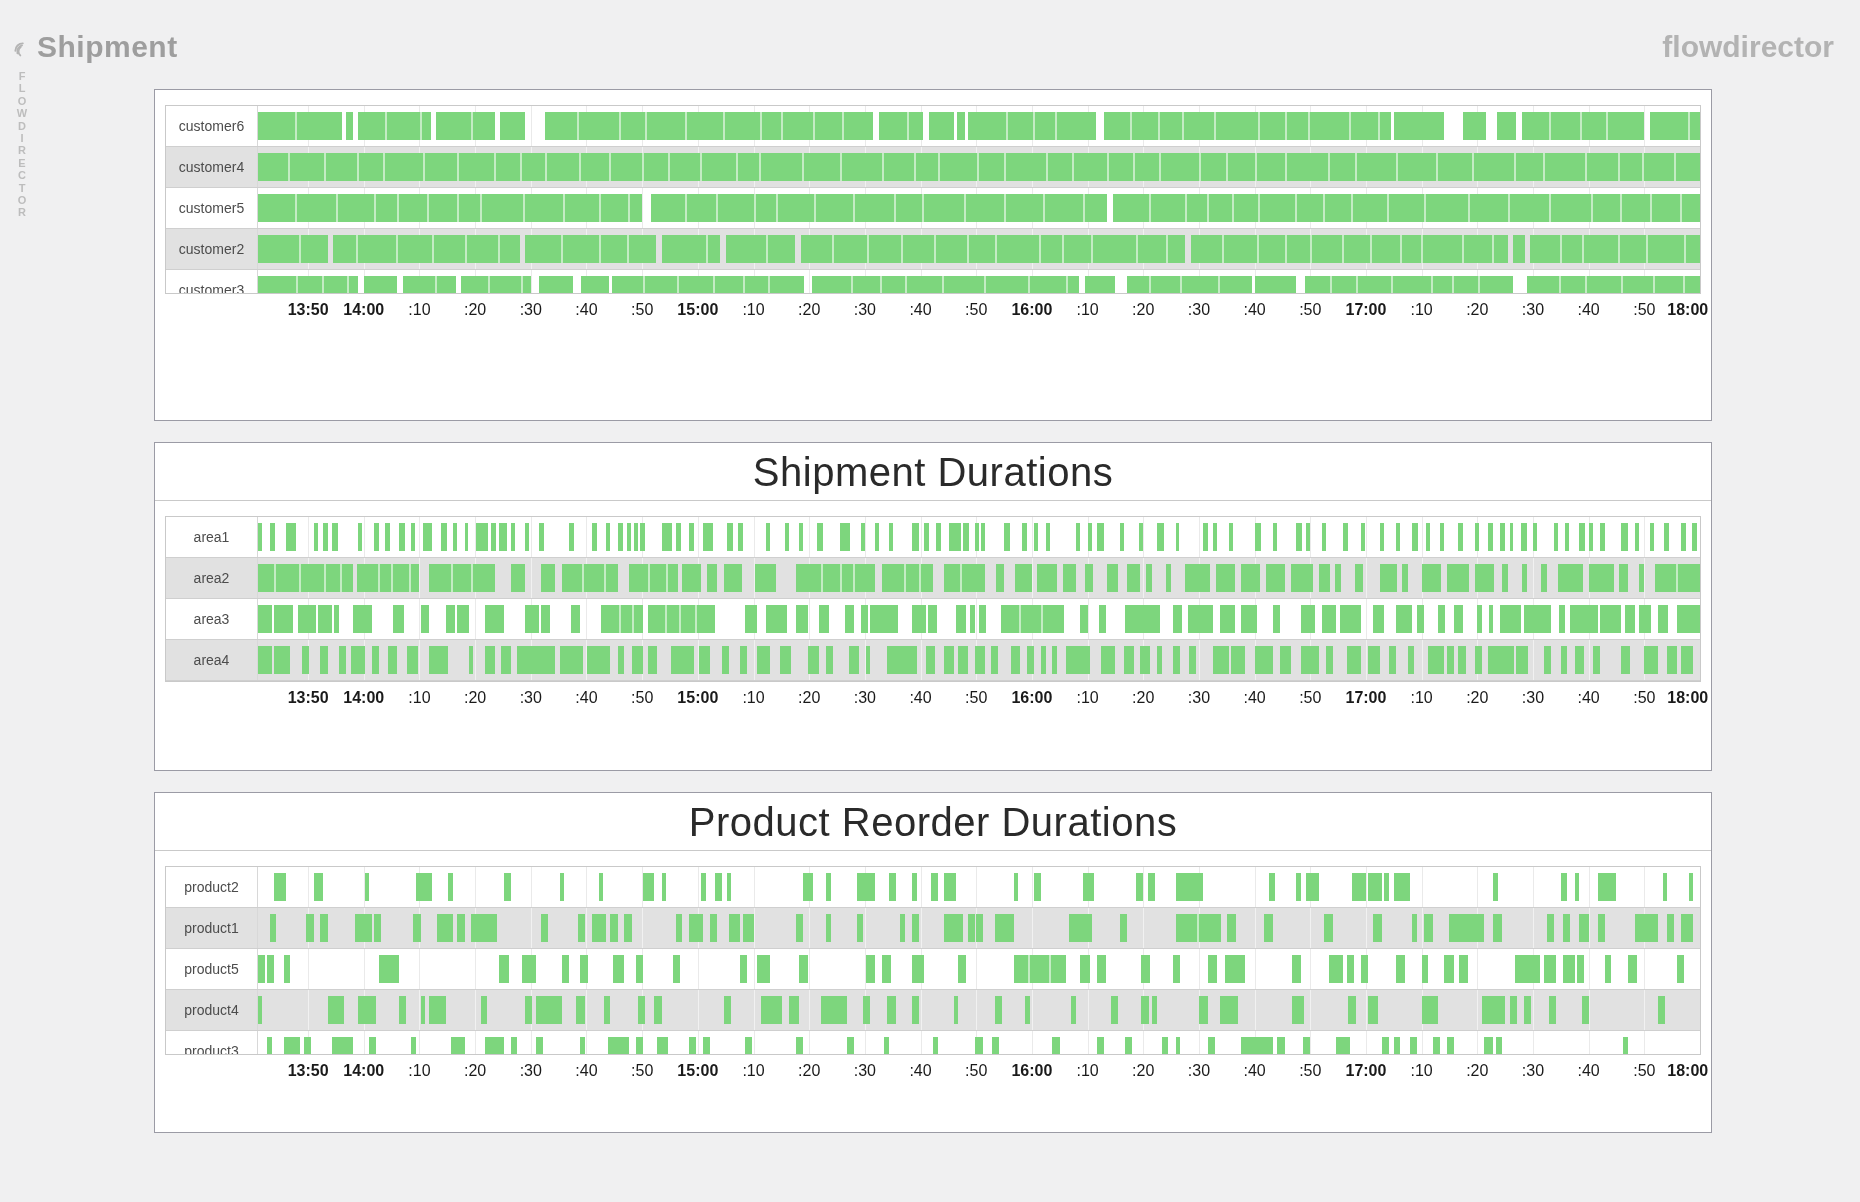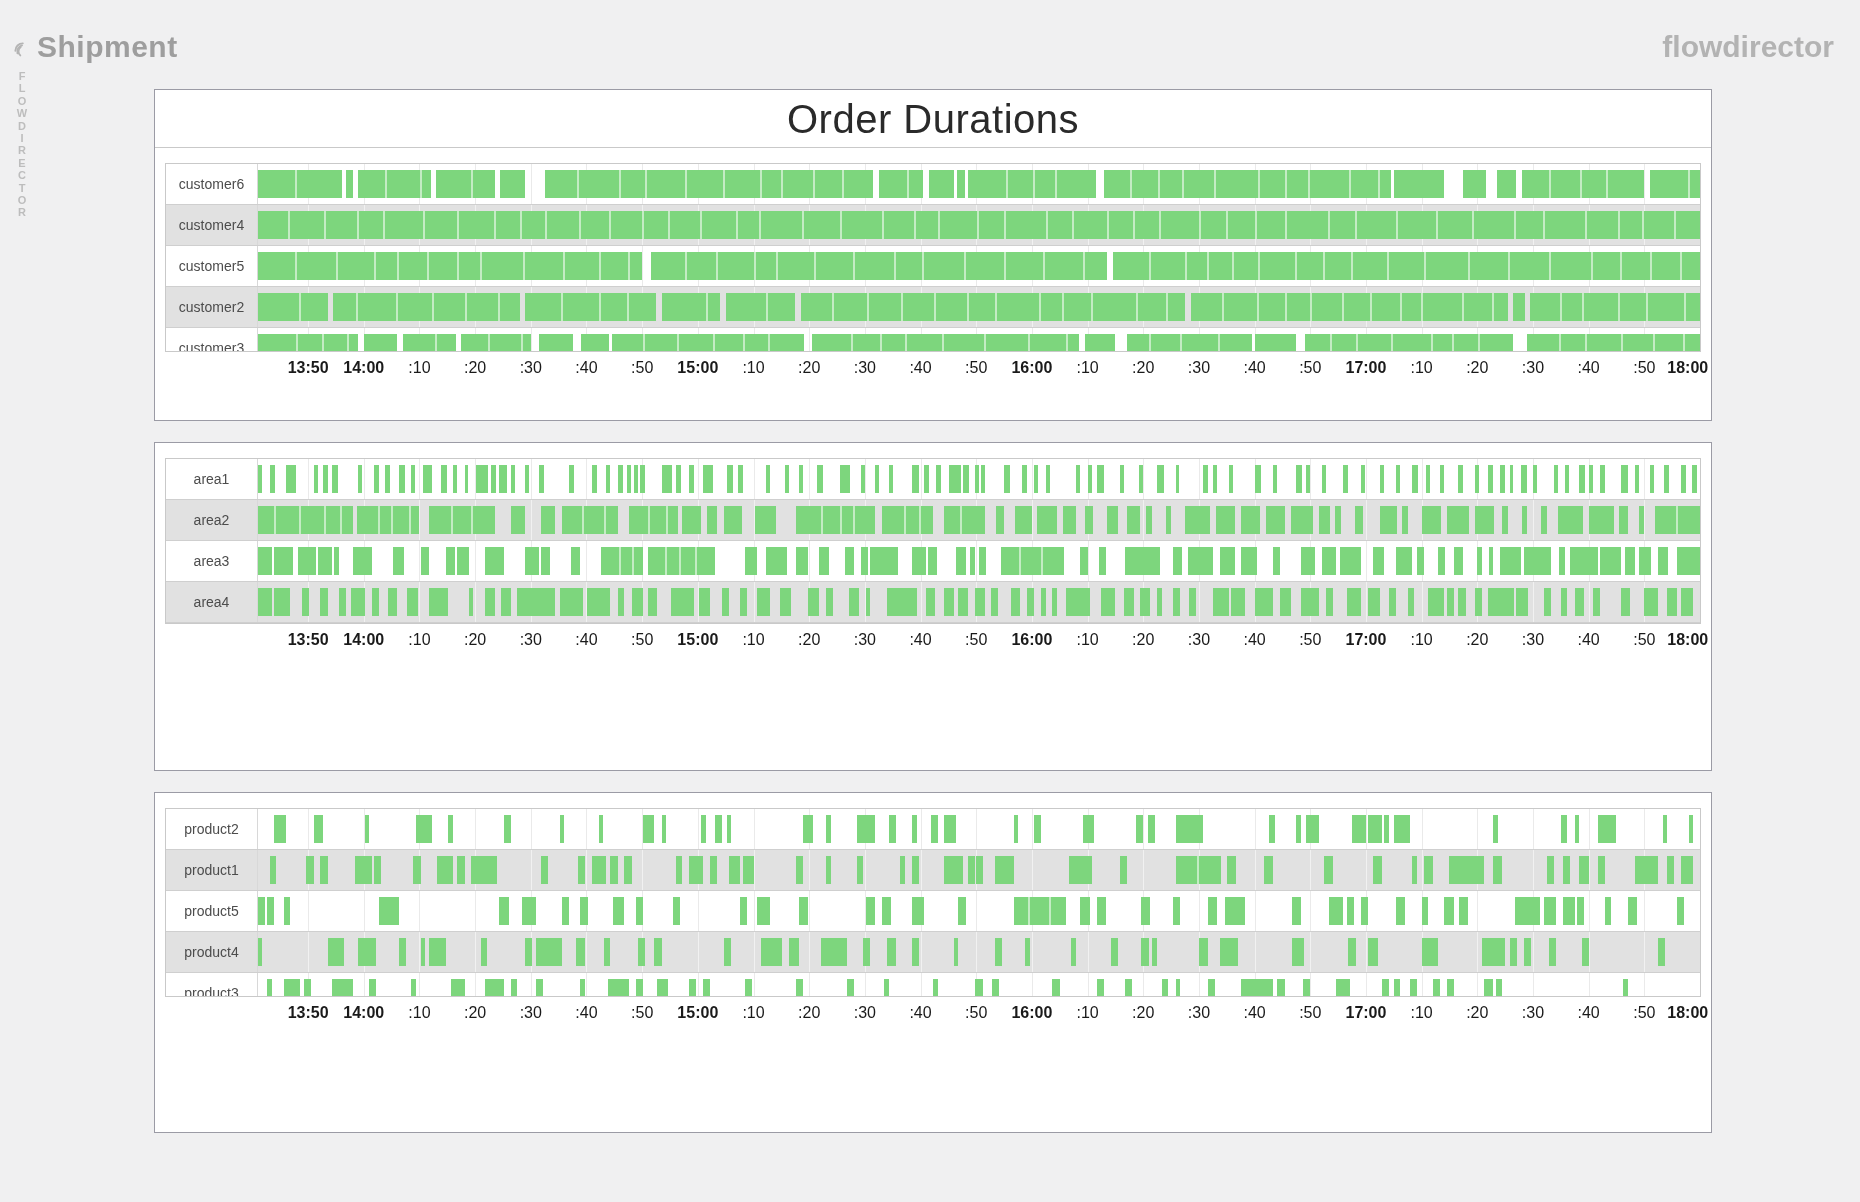--- a/index.html
+++ b/index.html
@@ -65,21 +65,20 @@
 R
 E
 C
 T
 O
 R</div>
 </header>
 
 <main>
   <section class="panel" id="panel-orders">
-    <div class="panel-title">Order Durations</div>
     <div class="chart">
         <div class="rows">
           <div class="trow odd">
             <div class="rlabel">customer6</div>
             <div class="track">
               <div class="grid" style="left: 3.4749%;"></div>
               <div class="grid" style="left: 7.33591%;"></div>
               <div class="grid" style="left: 11.1969%;"></div>
               <div class="grid" style="left: 15.0579%;"></div>
               <div class="grid" style="left: 18.9189%;"></div>
@@ -480,20 +479,21 @@
         <span class="tick" style="left: 80.695%;">:10</span>
         <span class="tick" style="left: 84.556%;">:20</span>
         <span class="tick" style="left: 88.417%;">:30</span>
         <span class="tick" style="left: 92.278%;">:40</span>
         <span class="tick" style="left: 96.139%;">:50</span>
         <span class="tick bold last" style="left: 100%;">18:00</span>
       </div>
   </section>
 
   <section class="panel" id="panel-shipments">
+    <div class="panel-title">Shipment Durations</div>
     <div class="chart">
         <div class="rows">
           <div class="trow odd">
             <div class="rlabel">area1</div>
             <div class="track">
               <div class="grid" style="left: 3.4749%;"></div>
               <div class="grid" style="left: 7.33591%;"></div>
               <div class="grid" style="left: 11.1969%;"></div>
               <div class="grid" style="left: 15.0579%;"></div>
               <div class="grid" style="left: 18.9189%;"></div>
@@ -929,20 +929,21 @@
         <span class="tick" style="left: 80.695%;">:10</span>
         <span class="tick" style="left: 84.556%;">:20</span>
         <span class="tick" style="left: 88.417%;">:30</span>
         <span class="tick" style="left: 92.278%;">:40</span>
         <span class="tick" style="left: 96.139%;">:50</span>
         <span class="tick bold last" style="left: 100%;">18:00</span>
       </div>
   </section>
 
   <section class="panel" id="panel-products">
+    <div class="panel-title">Product Reorder Durations</div>
     <div class="chart">
         <div class="rows">
           <div class="trow odd">
             <div class="rlabel">product2</div>
             <div class="track">
               <div class="grid" style="left: 3.4749%;"></div>
               <div class="grid" style="left: 7.33591%;"></div>
               <div class="grid" style="left: 11.1969%;"></div>
               <div class="grid" style="left: 15.0579%;"></div>
               <div class="grid" style="left: 18.9189%;"></div>

